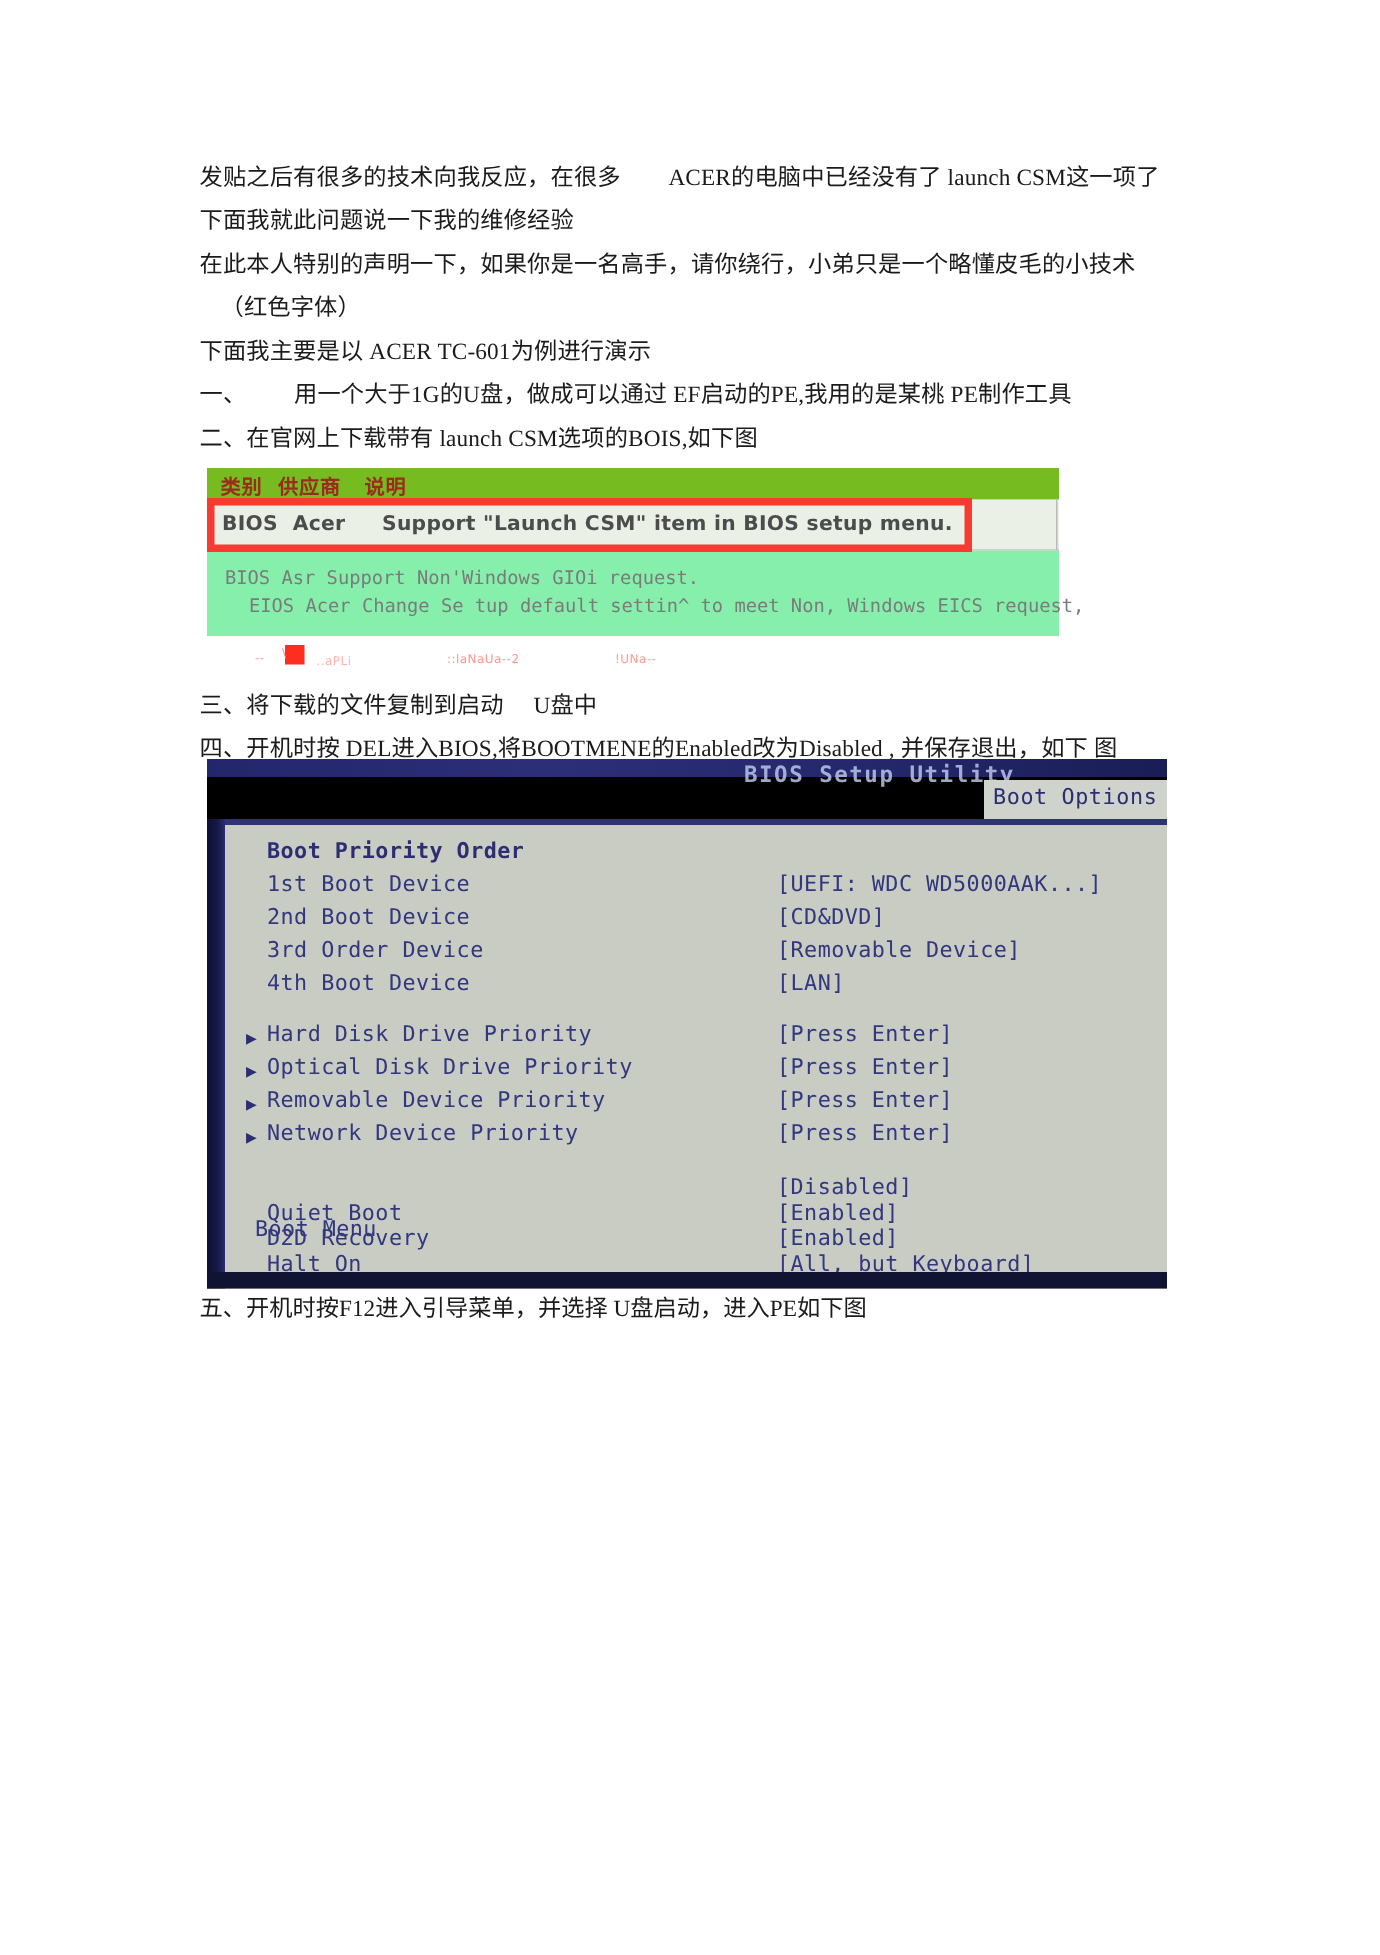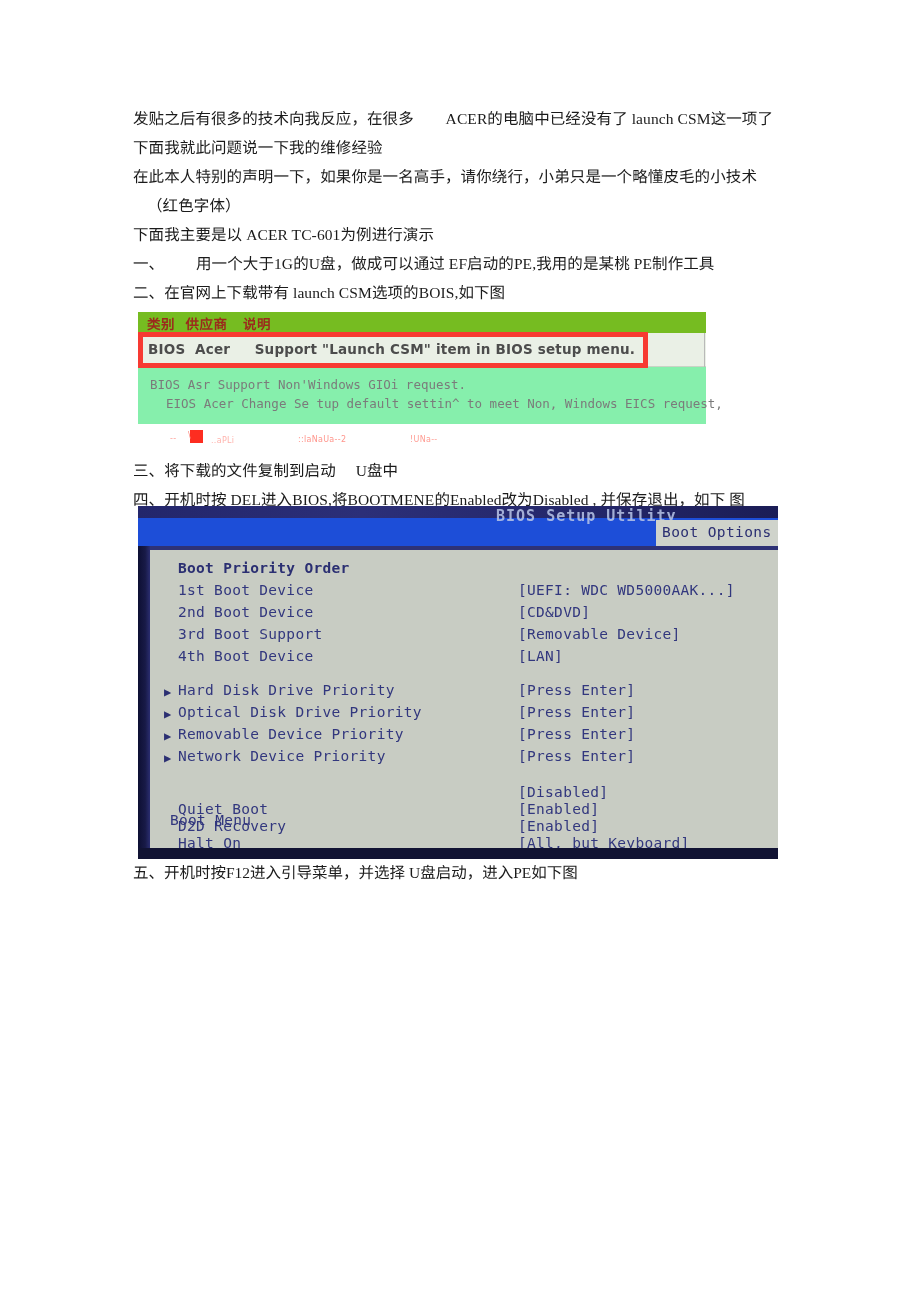--- a/index.html
+++ b/index.html
@@ -152,21 +152,21 @@
     background: #fd2d20;
   }
 
   
   .shot-bios {
     position: absolute;
     left: 138px;
     top: 506px;
     width: 640px;
     height: 353px;
-    background: #1d4ed8;
+    background: #000000;
     overflow: hidden;
     font-family: "DejaVu Sans Mono", "Liberation Mono", monospace;
   }
   .bios-topgrad {
     position: absolute;
     left: 0; top: 0;
     width: 640px; height: 12px;
     background: linear-gradient(90deg, #23266b 0%, #2c2f78 35%, #24276a 70%, #1b1d56 100%);
   }
   .bios-title {
@@ -336,21 +336,21 @@
     <div class="bios-body">
 
       <div class="b-line b-head" style="left:28px; top:14px;">Boot Priority Order</div>
 
       <div class="b-line" style="left:28px; top:36px;">1st Boot Device</div>
       <div class="b-line b-val" style="left:368px; top:36px;">[UEFI: WDC WD5000AAK...]</div>
 
       <div class="b-line" style="left:28px; top:58px;">2nd Boot Device</div>
       <div class="b-line b-val" style="left:368px; top:58px;">[CD&amp;DVD]</div>
 
-      <div class="b-line" style="left:28px; top:80px;">3rd Boot Support</div>
+      <div class="b-line" style="left:28px; top:80px;">3rd Order Device</div>
       <div class="b-line b-val" style="left:368px; top:80px;">[Removable Device]</div>
 
       <div class="b-line" style="left:28px; top:102px;">4th Boot Device</div>
       <div class="b-line b-val" style="left:368px; top:102px;">[LAN]</div>
 
       <div class="b-arrow" style="left:14px; top:140px;">▶</div>
       <div class="b-line" style="left:28px; top:136px;">Hard Disk Drive Priority</div>
       <div class="b-line b-val" style="left:368px; top:136px;">[Press Enter]</div>
 
       <div class="b-arrow" style="left:14px; top:162px;">▶</div>

